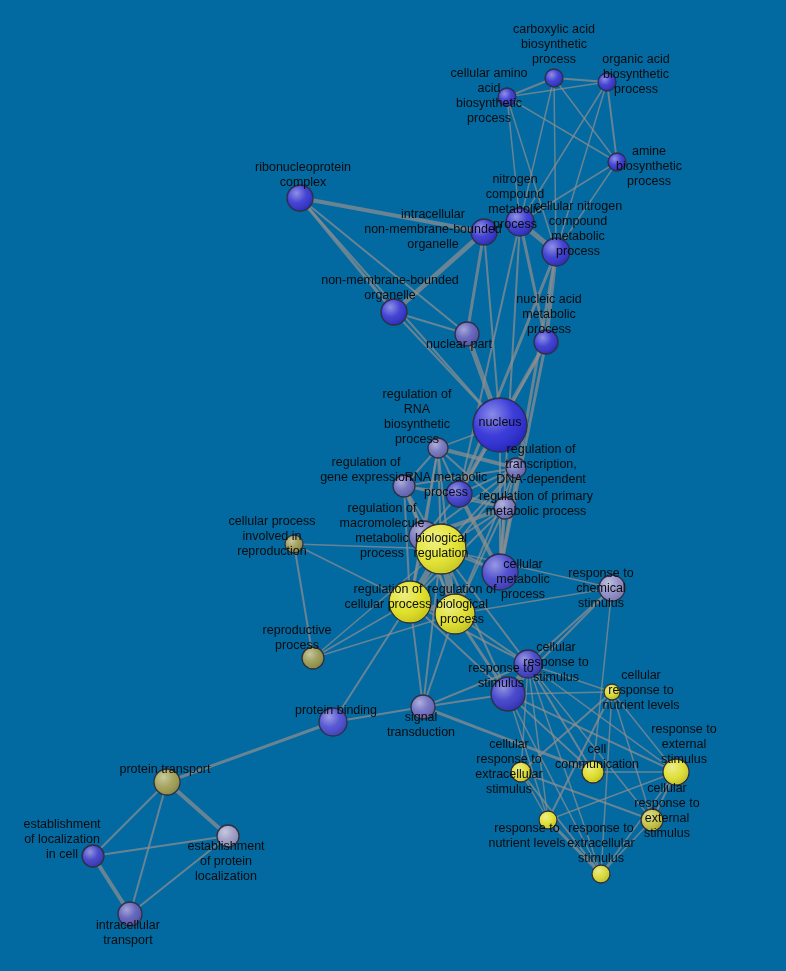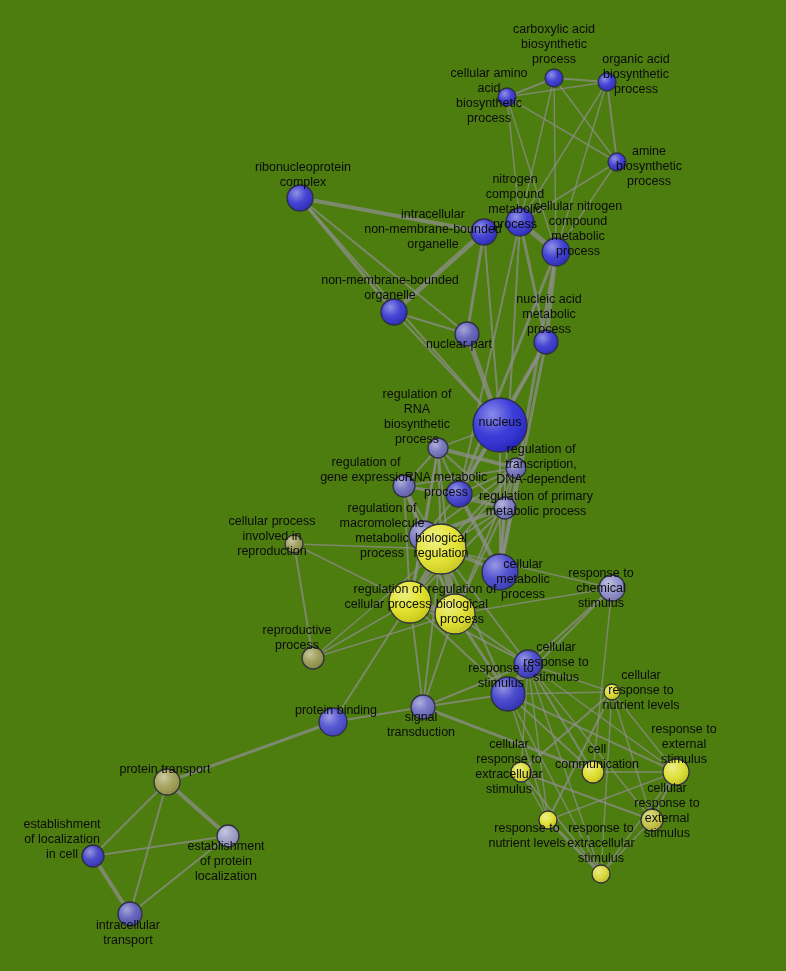--- a/index.html
+++ b/index.html
@@ -1,16 +1,16 @@
 <!DOCTYPE html>
 <html><head>
 <meta charset="utf-8">
 <style>
   html,body{margin:0;padding:0;background:#ffffff;}
-  .canvas{position:relative;width:786px;height:971px;background:#4d7c0f;overflow:hidden;}
+  .canvas{position:relative;width:786px;height:971px;background:#0369a1;overflow:hidden;}
   svg{position:absolute;left:0;top:0;}
   .edge{stroke-linecap:round;}
   .nlabel{font-family:"Liberation Sans",sans-serif;font-size:12.5px;fill:#0b0b0b;text-anchor:middle;}
   .node{stroke:#2f2f3e;stroke-width:1.3px;}
 </style>
 </head>
 <body>
 
 <div class="canvas">
   <svg id="graph-svg" width="786" height="971" viewBox="0 0 786 971">

